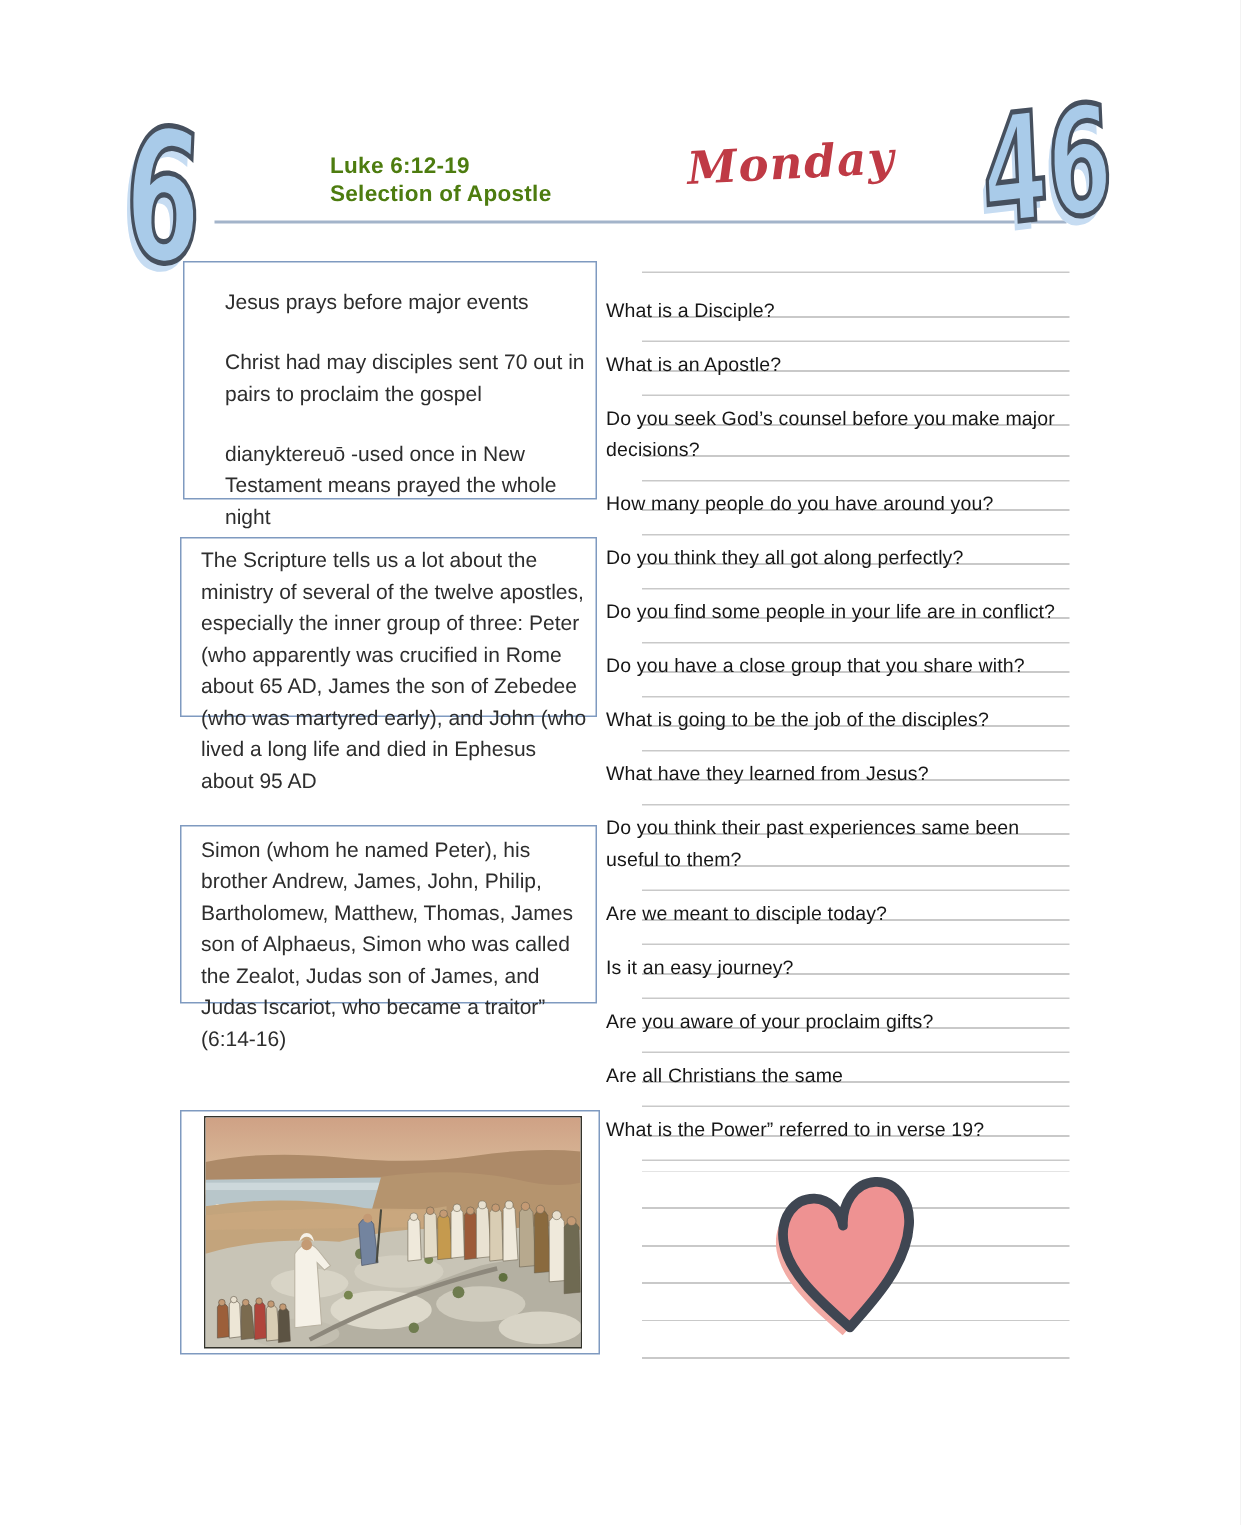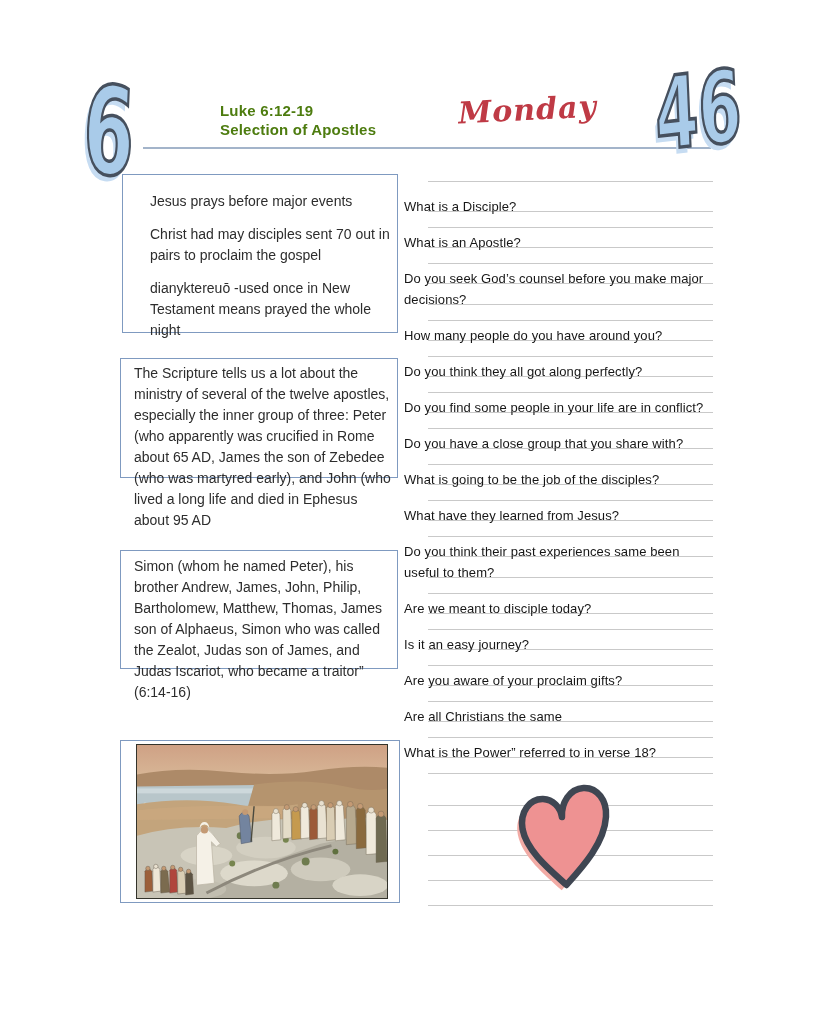--- a/index.html
+++ b/index.html
@@ -30,21 +30,21 @@
                 background:#a3b4ca; z-index:1; }
 
   
   .note-box{
     position:absolute; left:120px; width:278px; background:#fff;
     border:1.6px solid #7f9ac0; font-size:14px; line-height:21px; color:#2d2d2d;
   }
   #box1{ left:122px; width:276px; top:174px; height:159px; padding:16px 5px 16px 27px; }
   #box2{ top:358px; height:120px; padding:4px 5px 6px 13px; }
   #box3{ top:550px; height:119px; padding:5px 5px 6px 13px; }
-  .note-box p + p { margin-top:12px; }
+  .note-box p + p { margin-top:19px; }
 
   
   #image-box{ position:absolute; left:120px; top:740px; width:280px; height:163px;
               background:#fff; border:1.6px solid #7f9ac0; }
   #painting{ position:absolute; left:15px; top:3px; width:252px; height:155px;
              border:1.5px solid #33332b; display:block; }
 
   
   #answers{ position:absolute; left:404px; top:181px; width:314px; height:726px;
             isolation:isolate; }
@@ -74,21 +74,21 @@
 </style>
 </head>
 <body>
 
 <div class="page">
 
   <div id="num6" class="bubble-num">6</div>
   <div id="num46" class="bubble-num">46</div>
   <div class="title-block">
     <div>Luke 6:12-19</div>
-    <div>Selection of Apostles</div>
+    <div>Selection of Apostle</div>
   </div>
   <div class="day-label">Monday</div>
   <div class="header-rule"></div>
 
   <div id="box1" class="note-box">
     <p>Jesus prays before major events</p>
     <p>Christ had may disciples sent 70 out in pairs to proclaim the gospel</p>
     <p>dianyktereuō -used once in New Testament means prayed the whole night</p>
   </div>
   <div id="box2" class="note-box">
@@ -194,21 +194,21 @@
       <div class="question">Do you think they all got along perfectly?</div>
       <div class="question">Do you find some people in your life are in conflict?</div>
       <div class="question">Do you have a close group that you share with?</div>
       <div class="question">What is going to be the job of the disciples?</div>
       <div class="question">What have they learned from Jesus?</div>
       <div class="question">Do you think their past experiences same been useful to them?</div>
       <div class="question">Are we meant to disciple today?</div>
       <div class="question">Is it an easy journey?</div>
       <div class="question">Are you aware of your proclaim gifts?</div>
       <div class="question">Are all Christians the same</div>
-      <div class="question">What is the Power” referred to in verse 18?</div>
+      <div class="question">What is the Power” referred to in verse 19?</div>
     </div>
     <div class="tail-lines"></div>
 
     <svg id="heart" viewBox="0 0 104 118">
       <g transform="rotate(-3 52 58)">
         <path d="M52 106 C 36 90, 14 70, 11 48 C 9 30, 20 18, 33 19 C 43 20, 50 28, 51 38 C 51 24, 60 10, 74 10 C 88 10, 97 24, 95 40 C 92 66, 70 88, 52 106 Z" transform="translate(-5,5)" fill="#f2aba5" stroke="none"></path>
         <path d="M52 106 C 36 90, 14 70, 11 48 C 9 30, 20 18, 33 19 C 43 20, 50 28, 51 38 C 51 24, 60 10, 74 10 C 88 10, 97 24, 95 40 C 92 66, 70 88, 52 106 Z" fill="#ee9292" stroke="#3f4652" stroke-width="6.5" stroke-linejoin="round"></path>
       </g>
     </svg>
   </div>

